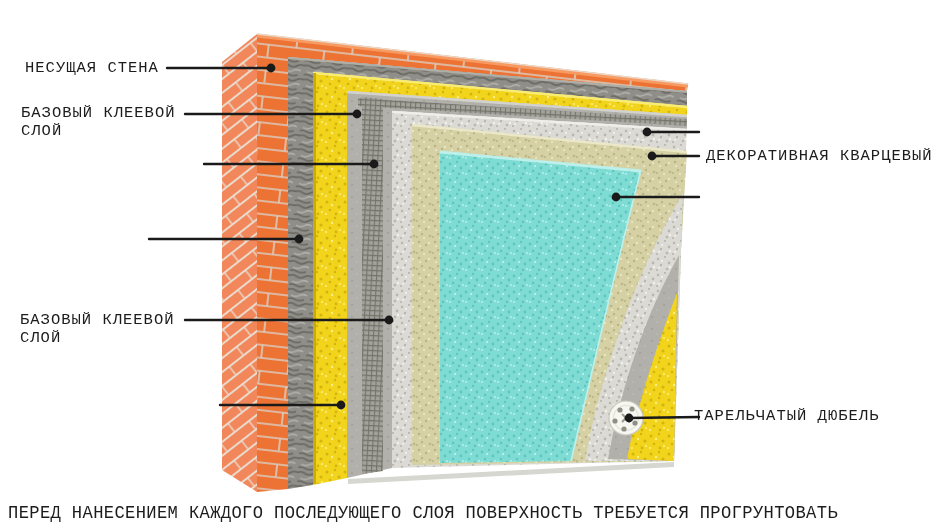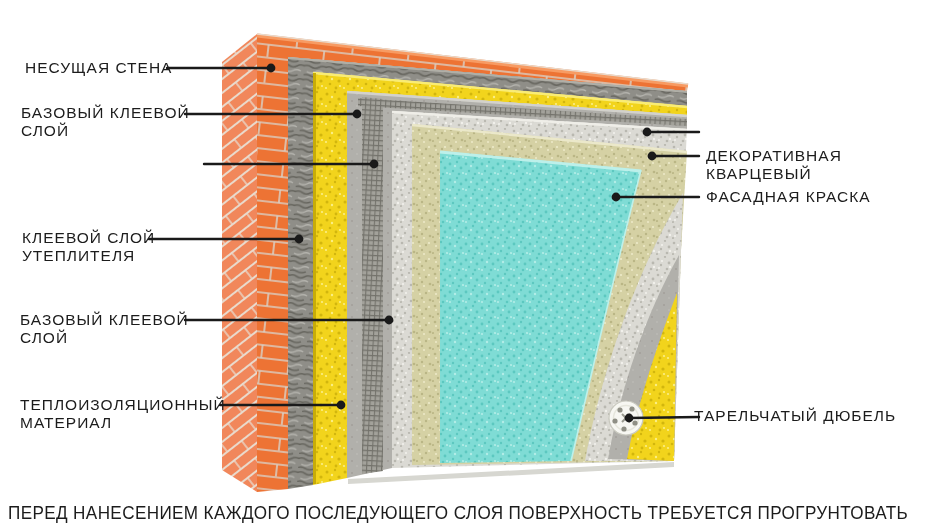--- a/index.html
+++ b/index.html
@@ -1,18 +1,18 @@
 <!DOCTYPE html>
 <html style="--background: #FFFFFF; --label_text: #1C1C1C; --line_black: #1A1A1A; --brick_front: #ED7334; --brick_left: #F1875B; --brick_top: #F79B63; --mortar: #D9CFC3; --mortar_left: #E9DACC; --adhesive_dark: #8F8E88; --adhesive_dark_streak: #67665F; --adhesive_dark_light: #B5B4AE; --insulation_yellow: #F2D41C; --insulation_speckle: #D2B60D; --insulation_light: #FBEE86; --base_coat_gray: #B1B0AB; --mesh_gray: #A3A29B; --mesh_line: #73726B; --primer_speckled: #DBDAD4; --primer_dot: #B9B8B0; --plaster_beige: #D5D1A4; --plaster_dot: #BAB685; --paint_cyan: #7FDCD5; --paint_dot: #5CC8C0; --paint_light: #B2EDE7; --dowel_white: #F7F7F2; --dowel_hole: #8F8F85; --bottom_edge: #D7D7D1;"><head>
 <meta charset="utf-8">
 <style>
   html,body{margin:0;padding:0;background:#fff;}
   #stage{
     position:relative;width:940px;height:529px;background:var(--background,#fff);
-    font-family:Liberation Sans, sans-serif;overflow:hidden;
+    font-family:Liberation Mono, monospace;overflow:hidden;
   }
   #diagram-svg{position:absolute;left:0;top:0;}
   .lbl{
     position:absolute;color:var(--label_text,#1c1c1c);
     font-size:15.5px;line-height:18px;letter-spacing:1px;
     white-space:pre-line;font-weight:400;
   }
   .caption{
     position:absolute;left:8px;top:503px;color:var(--label_text,#1c1c1c);
     font-size:18px;letter-spacing:.4px;white-space:nowrap;
@@ -183,25 +183,20 @@
       <circle cx="647" cy="132" r="4.4"></circle>
       <circle cx="652" cy="156" r="4.4"></circle>
       <circle cx="616" cy="197" r="4.4"></circle>
       <circle cx="629" cy="418" r="4.4"></circle>
     </g>
   </svg>
 
   <div class="lbl" style="left:25px;top:59px">НЕСУЩАЯ СТЕНА</div>
   <div class="lbl" style="left:21px;top:104px">БАЗОВЫЙ КЛЕЕВОЙ
 СЛОЙ</div>
-  <div class="lbl" style="left:22px;top:229px">КЛЕЕВОЙ СЛОЙ
-УТЕПЛИТЕЛЯ</div>
   <div class="lbl" style="left:20px;top:311px">БАЗОВЫЙ КЛЕЕВОЙ
 СЛОЙ</div>
-  <div class="lbl" style="left:20px;top:396px">ТЕПЛОИЗОЛЯЦИОННЫЙ
-МАТЕРИАЛ</div>
 
   <div class="lbl" style="left:706px;top:147px">ДЕКОРАТИВНАЯ КВАРЦЕВЫЙ</div>
-  <div class="lbl" style="left:706px;top:188px">ФАСАДНАЯ КРАСКА</div>
   <div class="lbl" style="left:694px;top:407px">ТАРЕЛЬЧАТЫЙ ДЮБЕЛЬ</div>
 
   <div class="caption">ПЕРЕД НАНЕСЕНИЕМ КАЖДОГО ПОСЛЕДУЮЩЕГО СЛОЯ ПОВЕРХНОСТЬ ТРЕБУЕТСЯ ПРОГРУНТОВАТЬ</div>
 </div>
 
 </body></html>

